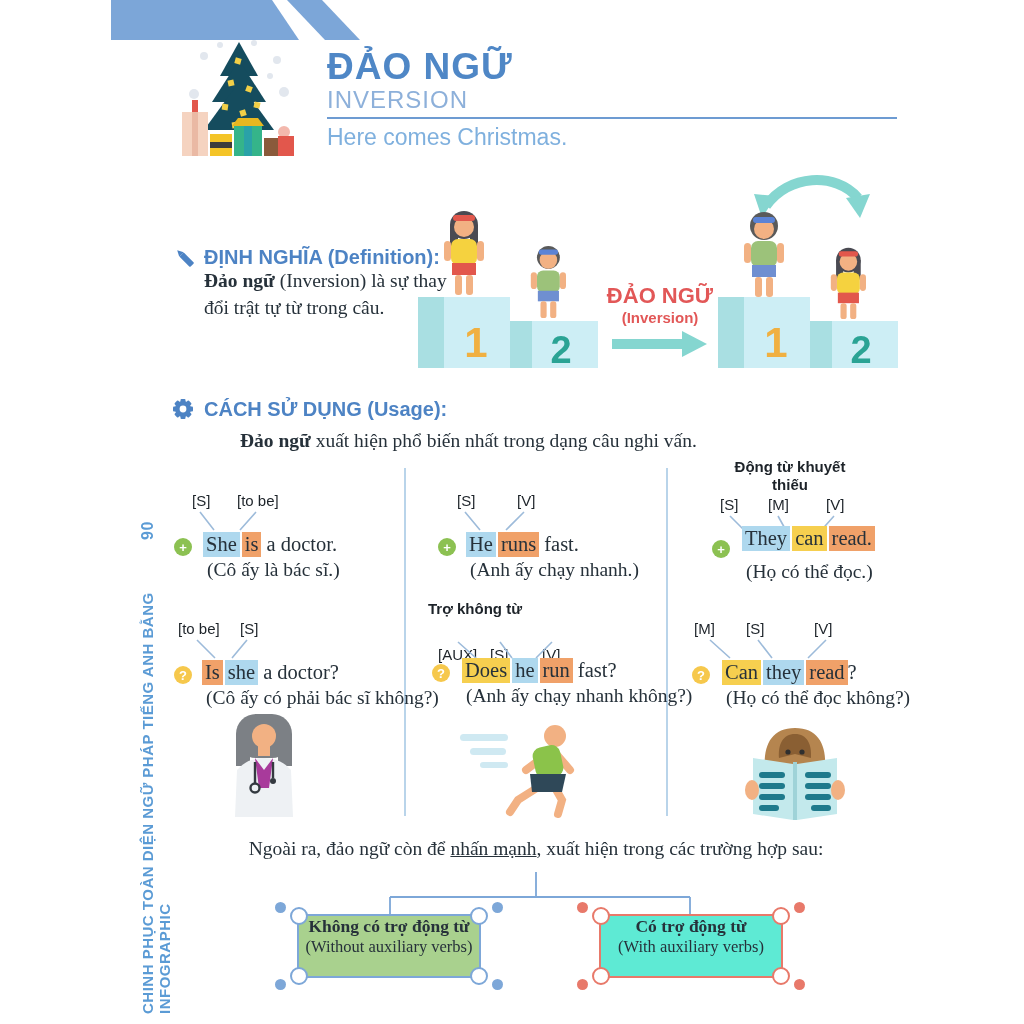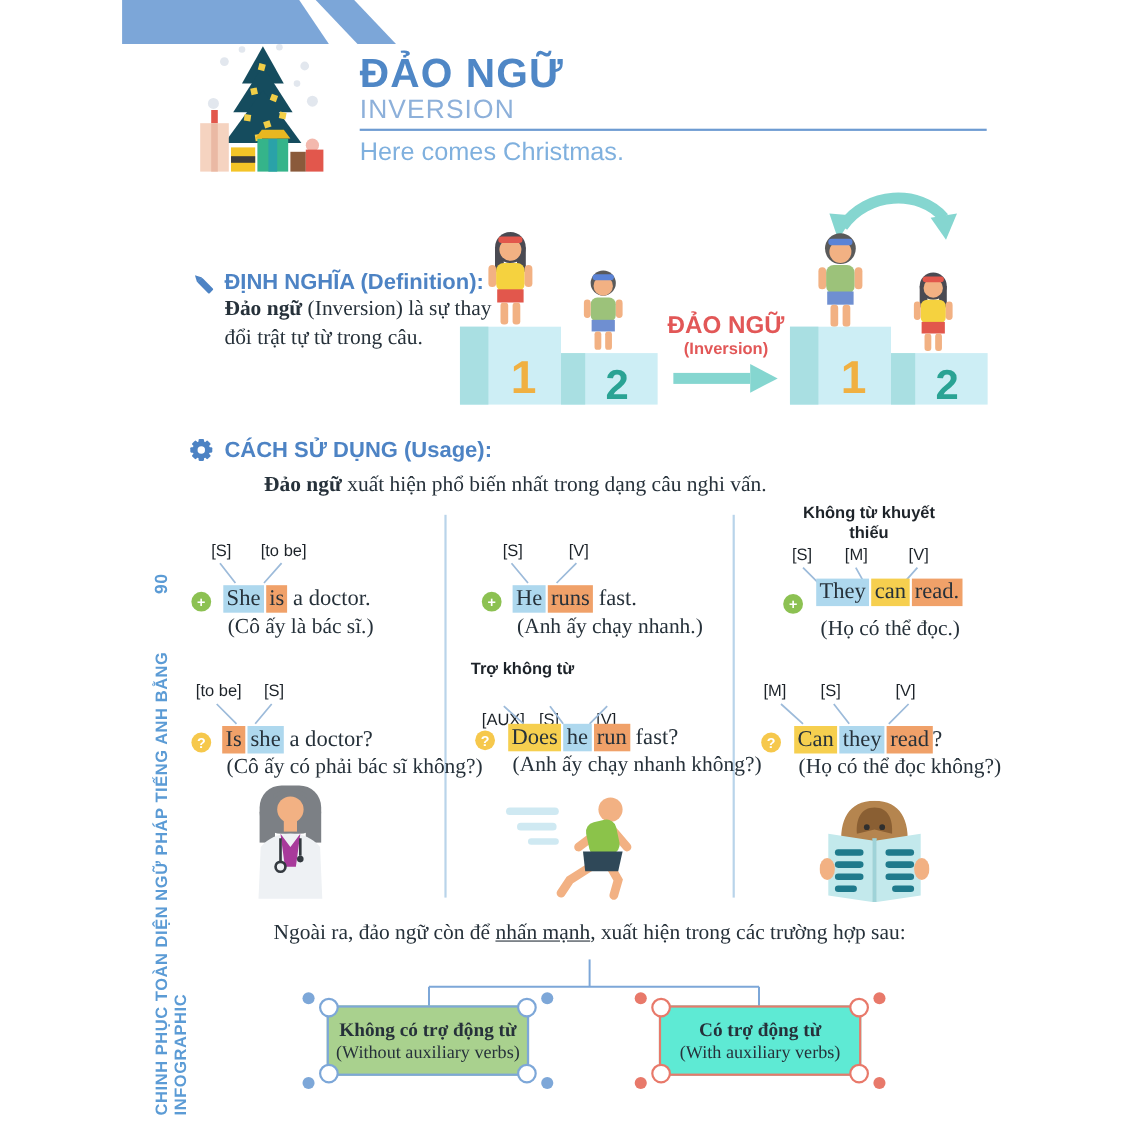--- a/index.html
+++ b/index.html
@@ -42,21 +42,21 @@
         display:flex;align-items:center;justify-content:center;}
   .mark-pos{background:#8cc152;}
   .mark-q{background:#f6c84c;}
   .annot{position:absolute;font-family:"Liberation Sans", sans-serif;font-weight:bold;font-size:15px;color:#1d2329;text-align:center;line-height:1.2;}
 
   .note{font-size:19.5px;text-align:center;width:680px;}
   .note u{text-decoration:underline;}
 
   
   .branch{position:absolute;width:180px;height:60px;border:2px solid;display:flex;flex-direction:column;
-          align-items:center;justify-content:center;text-align:center;}
+          align-items:center;text-align:center;}
   .branch .t1{font-weight:bold;font-size:17.5px;}
   .branch .t2{font-size:16.5px;}
   .branch-green{background:#a9d18e;border-color:#7da7d8;}
   .branch-yellow{background:#5eead4;border-color:#e8796a;}
   .notch{position:absolute;width:14px;height:14px;border-radius:50%;background:#fff;border:2px solid;}
   .branch-green .notch{border-color:#7da7d8;}
   .branch-yellow .notch{border-color:#e8796a;}
   .n-tl{left:-9px;top:-9px;} .n-tr{right:-9px;top:-9px;} .n-bl{left:-9px;bottom:-9px;} .n-br{right:-9px;bottom:-9px;}
   .dot{position:absolute;width:11px;height:11px;border-radius:50%;}
   .dot-blue{background:#7da7d8;} .dot-red{background:#e8796a;}
@@ -287,21 +287,21 @@
     <path d="M38,2 L56,18 M80,2 L92,18 M132,2 L116,18" stroke="#9dbbda" stroke-width="1.6" fill="none"></path>
   </svg>
   <div class="mark mark-q" style="left:12px;top:64px;">?</div>
   <div class="sentence" style="left:42px;top:58px;">
     <span class="tok hl-yellow">Does</span><span class="tok hl-blue">he</span><span class="tok hl-orange">run</span><span class="tok hl-none">fast?</span>
   </div>
   <div class="trans" style="left:46px;top:85px;">(Anh ấy chạy nhanh không?)</div>
 </div>
 
 <div class="ex" style="left:690px;top:458px;width:240px;height:132px;">
-  <div class="annot" style="left:35px;top:0px;width:130px;">Không từ khuyết thiếu</div>
+  <div class="annot" style="left:35px;top:0px;width:130px;">Động từ khuyết thiếu</div>
   <div class="lblrow" style="top:38px;">
     <span style="left:30px;">[S]</span>
     <span style="left:78px;">[M]</span>
     <span style="left:136px;">[V]</span>
   </div>
   <svg class="conn" style="top:56px;" width="240" height="22" viewBox="0 0 240 22">
     <path d="M40,2 L58,20 M88,2 L98,20 M144,2 L128,20" stroke="#9dbbda" stroke-width="1.6" fill="none"></path>
   </svg>
   <div class="mark mark-pos" style="left:22px;top:82px;">+</div>
   <div class="sentence" style="left:52px;top:68px;">

